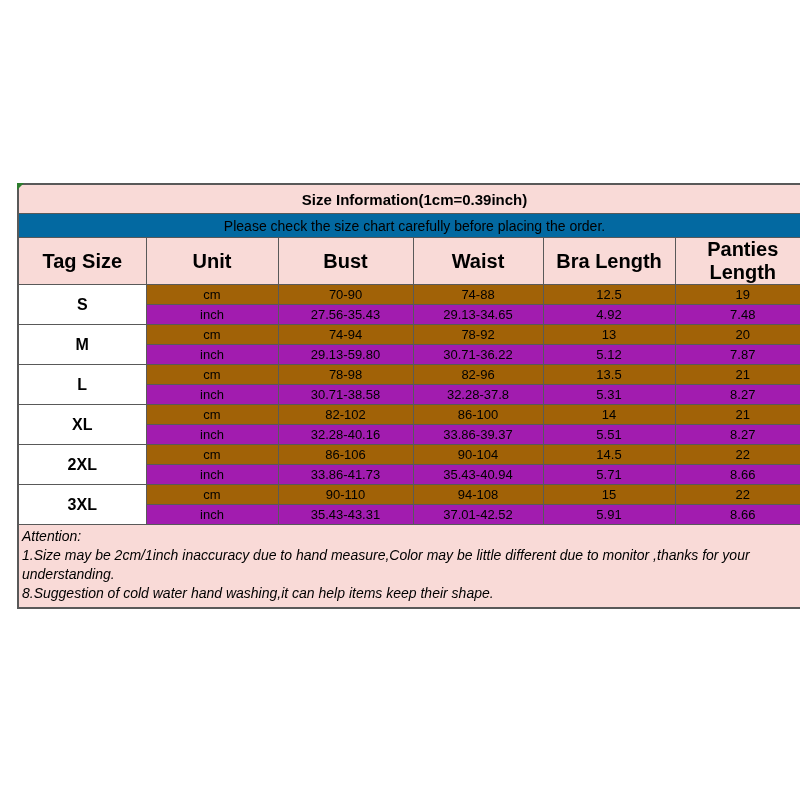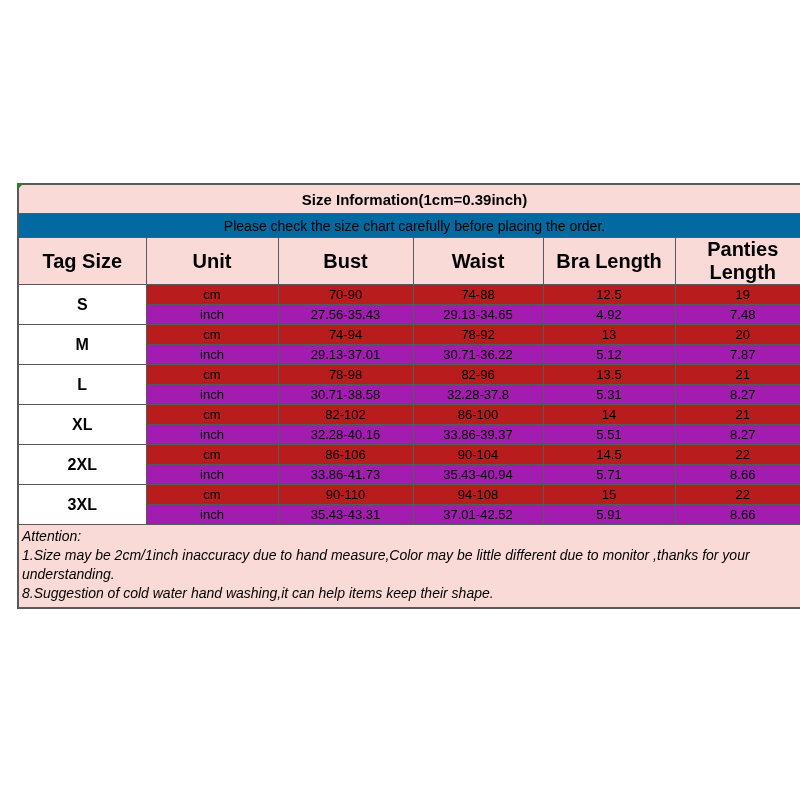--- a/index.html
+++ b/index.html
@@ -61,21 +61,21 @@
   thead th {
     background: #f9dad7;
     font-weight: bold;
     font-size: 20px;
     height: 44px;
   }
   tbody td {
     font-size: 13px;
     height: 19px;
   }
-  tr.cm-row td { background: #b91c1c; }
+  tr.cm-row td { background: #a16207; }
   tr.inch-row td { background: #a21caf; }
   td.tag-cell {
     background: #ffffff !important;
     font-weight: bold;
     font-size: 16px;
   }
   tr.attention-row td {
     background: #f9dad7;
     text-align: left;
     vertical-align: top;
@@ -137,21 +137,21 @@
           <tr class="cm-row">
             <td rowspan="2" class="tag-cell">M</td>
             <td>cm</td>
             <td>74-94</td>
             <td>78-92</td>
             <td>13</td>
             <td>20</td>
           </tr>
           <tr class="inch-row">
             <td>inch</td>
-            <td>29.13-37.01</td>
+            <td>29.13-59.80</td>
             <td>30.71-36.22</td>
             <td>5.12</td>
             <td>7.87</td>
           </tr>
           <tr class="cm-row">
             <td rowspan="2" class="tag-cell">L</td>
             <td>cm</td>
             <td>78-98</td>
             <td>82-96</td>
             <td>13.5</td>

